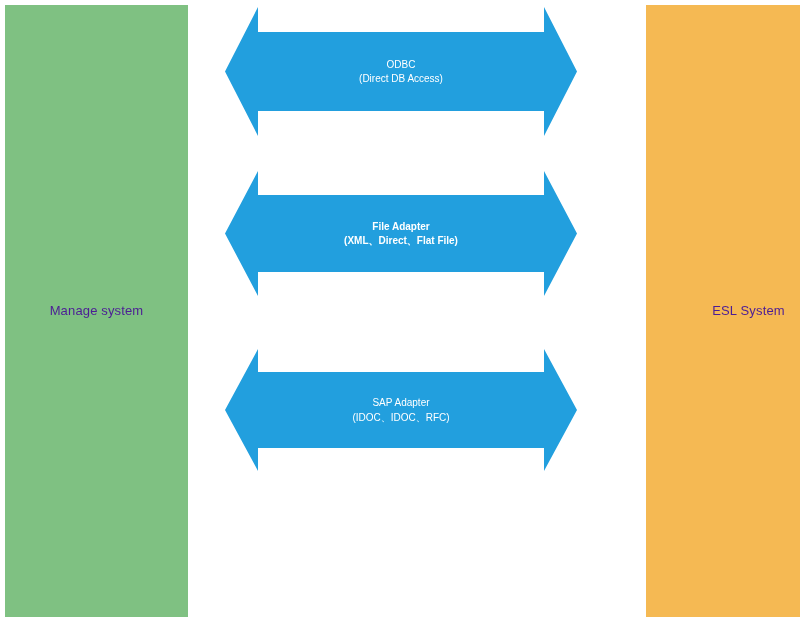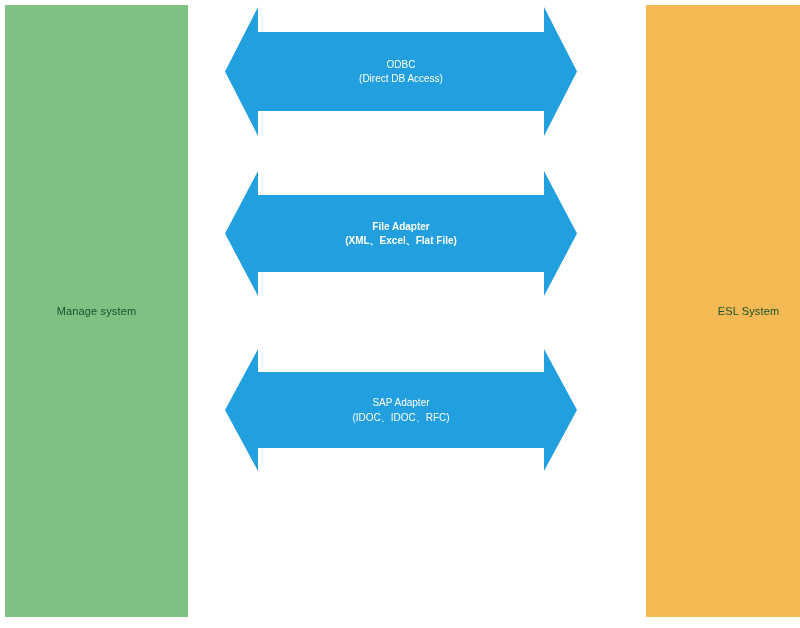--- a/index.html
+++ b/index.html
@@ -21,22 +21,22 @@
 
   
   .system-panel {
     position: absolute;
     display: flex;
     align-items: center;
     justify-content: center;
     box-sizing: border-box;
   }
   .system-panel .panel-label {
-    font-size: 11px;
-    color: #14532d;
+    font-size: 13px;
+    color: #4c1d95;
     letter-spacing: 0.15px;
     text-align: center;
     line-height: 1.3;
     white-space: nowrap;
   }
   #panel-left {
     left: 5px;
     top: 5px;
     width: 183px;
     height: 612px;
@@ -106,21 +106,21 @@
       <span class="line2">(Direct DB Access)</span>
     </div>
   </div>
 
   <div class="arrow" id="arrow-file">
     <svg viewBox="0 0 352 125" preserveAspectRatio="none">
       <polygon points="0,62.5 33,0 33,24 319,24 319,0 352,62.5 319,125 319,101 33,101 33,125" fill="#229FDE"></polygon>
     </svg>
     <div class="arrow-label">
       <span class="line1">File Adapter</span>
-      <span class="line2">(XML、Excel、Flat File)</span>
+      <span class="line2">(XML、Direct、Flat File)</span>
     </div>
   </div>
 
   <div class="arrow" id="arrow-sap">
     <svg viewBox="0 0 352 122" preserveAspectRatio="none">
       <polygon points="0,61 33,0 33,23 319,23 319,0 352,61 319,122 319,99 33,99 33,122" fill="#229FDE"></polygon>
     </svg>
     <div class="arrow-label">
       <span class="line1">SAP Adapter</span>
       <span class="line2">(IDOC、IDOC、RFC)</span>

